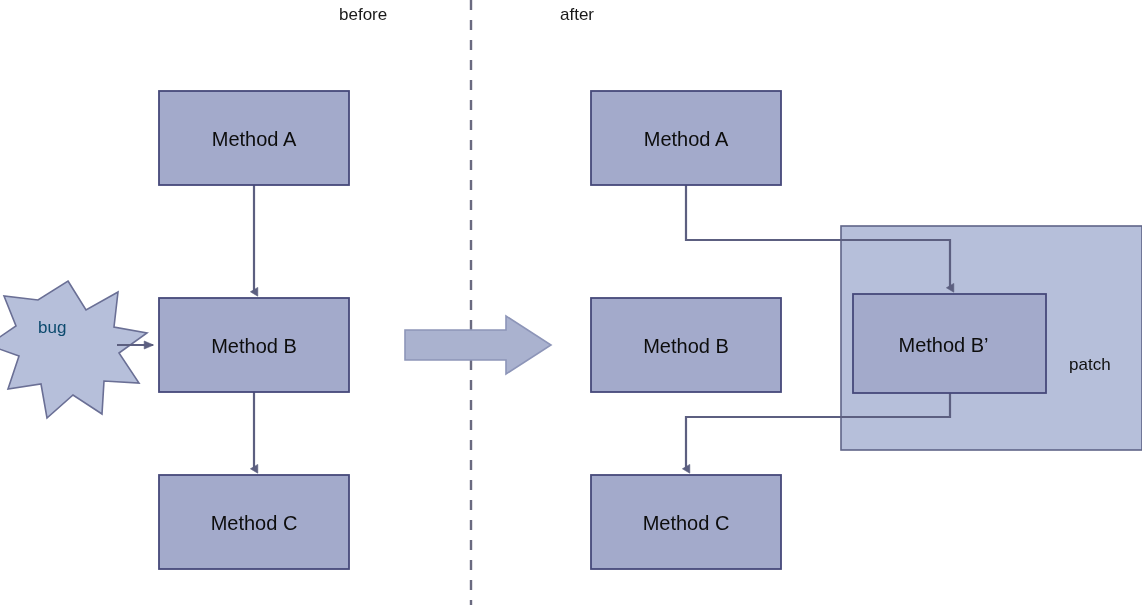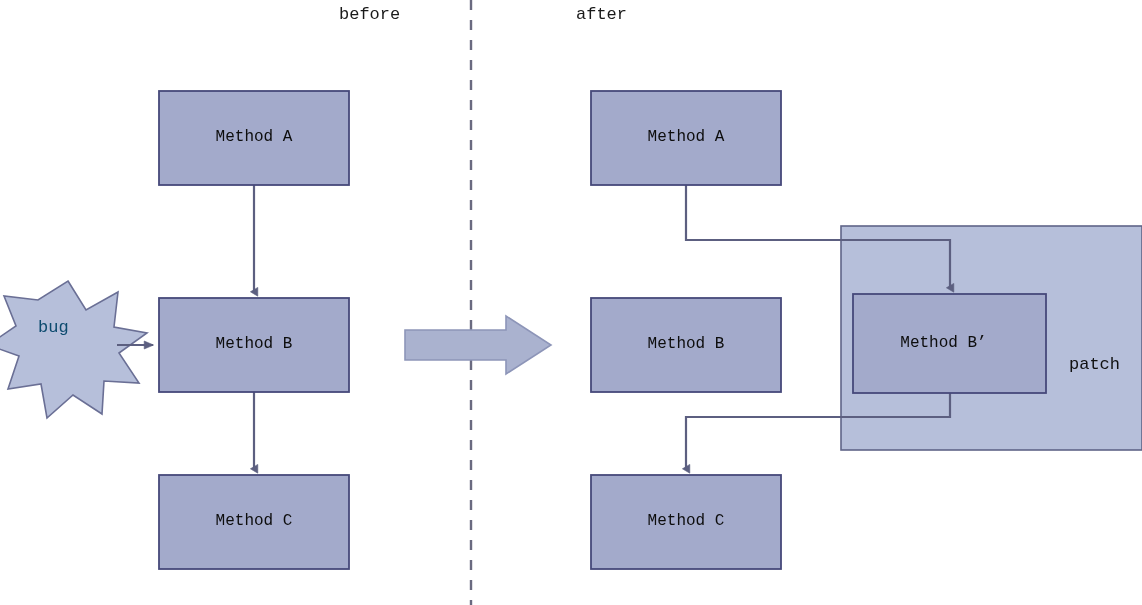--- a/index.html
+++ b/index.html
@@ -9,38 +9,37 @@
   }
   body {
     font-family: "Liberation Sans", "DejaVu Sans", sans-serif;
   }
   #canvas {
     position: relative;
     width: 1142px;
     height: 605px;
     background: #ffffff;
     overflow: hidden;
-    font-family: Liberation Mono, monospace;
   }
   #diagram-svg {
     position: absolute;
     left: 0;
     top: 0;
     width: 1142px;
     height: 605px;
   }
   .hdr-label {
     position: absolute;
     font-size: 17px;
     color: #1a1a1a;
     white-space: nowrap;
   }
   .node-label {
     position: absolute;
-    font-size: 16px;
+    font-size: 20px;
     color: #0d0d0d;
     white-space: nowrap;
     text-align: center;
     pointer-events: none;
   }
   .patch-label {
     position: absolute;
     font-size: 17px;
     color: #111111;
     white-space: nowrap;
@@ -88,21 +87,21 @@
 
     <path d="M950,393 L950,417 L686,417 L686,469" fill="none" stroke="#5c5f80" stroke-width="2.2" stroke-linejoin="miter" marker-end="url(#arrowhead)"></path>
 
     <rect x="591" y="91" width="190" height="94" fill="#a3aacb" stroke="#46497a" stroke-width="1.8"></rect>
     <rect x="591" y="298" width="190" height="94" fill="#a3aacb" stroke="#46497a" stroke-width="1.8"></rect>
     <rect x="591" y="475" width="190" height="94" fill="#a3aacb" stroke="#46497a" stroke-width="1.8"></rect>
     <rect x="853" y="294" width="193" height="99" fill="#a3aacb" stroke="#46497a" stroke-width="1.8"></rect>
   </svg>
 
   <div class="hdr-label" style="left:339px; top:5px;">before</div>
-  <div class="hdr-label" style="left:576px; top:5px;">after</div>
+  <div class="hdr-label" style="left:560px; top:5px;">after</div>
 
   <div class="node-label" style="left:159px; top:128px; width:190px;">Method A</div>
   <div class="node-label" style="left:159px; top:335px; width:190px;">Method B</div>
   <div class="node-label" style="left:159px; top:512px; width:190px;">Method C</div>
 
   <div class="bug-label" style="left:38px; top:318px;">bug</div>
 
   <div class="node-label" style="left:591px; top:128px; width:190px;">Method A</div>
   <div class="node-label" style="left:591px; top:335px; width:190px;">Method B</div>
   <div class="node-label" style="left:591px; top:512px; width:190px;">Method C</div>

